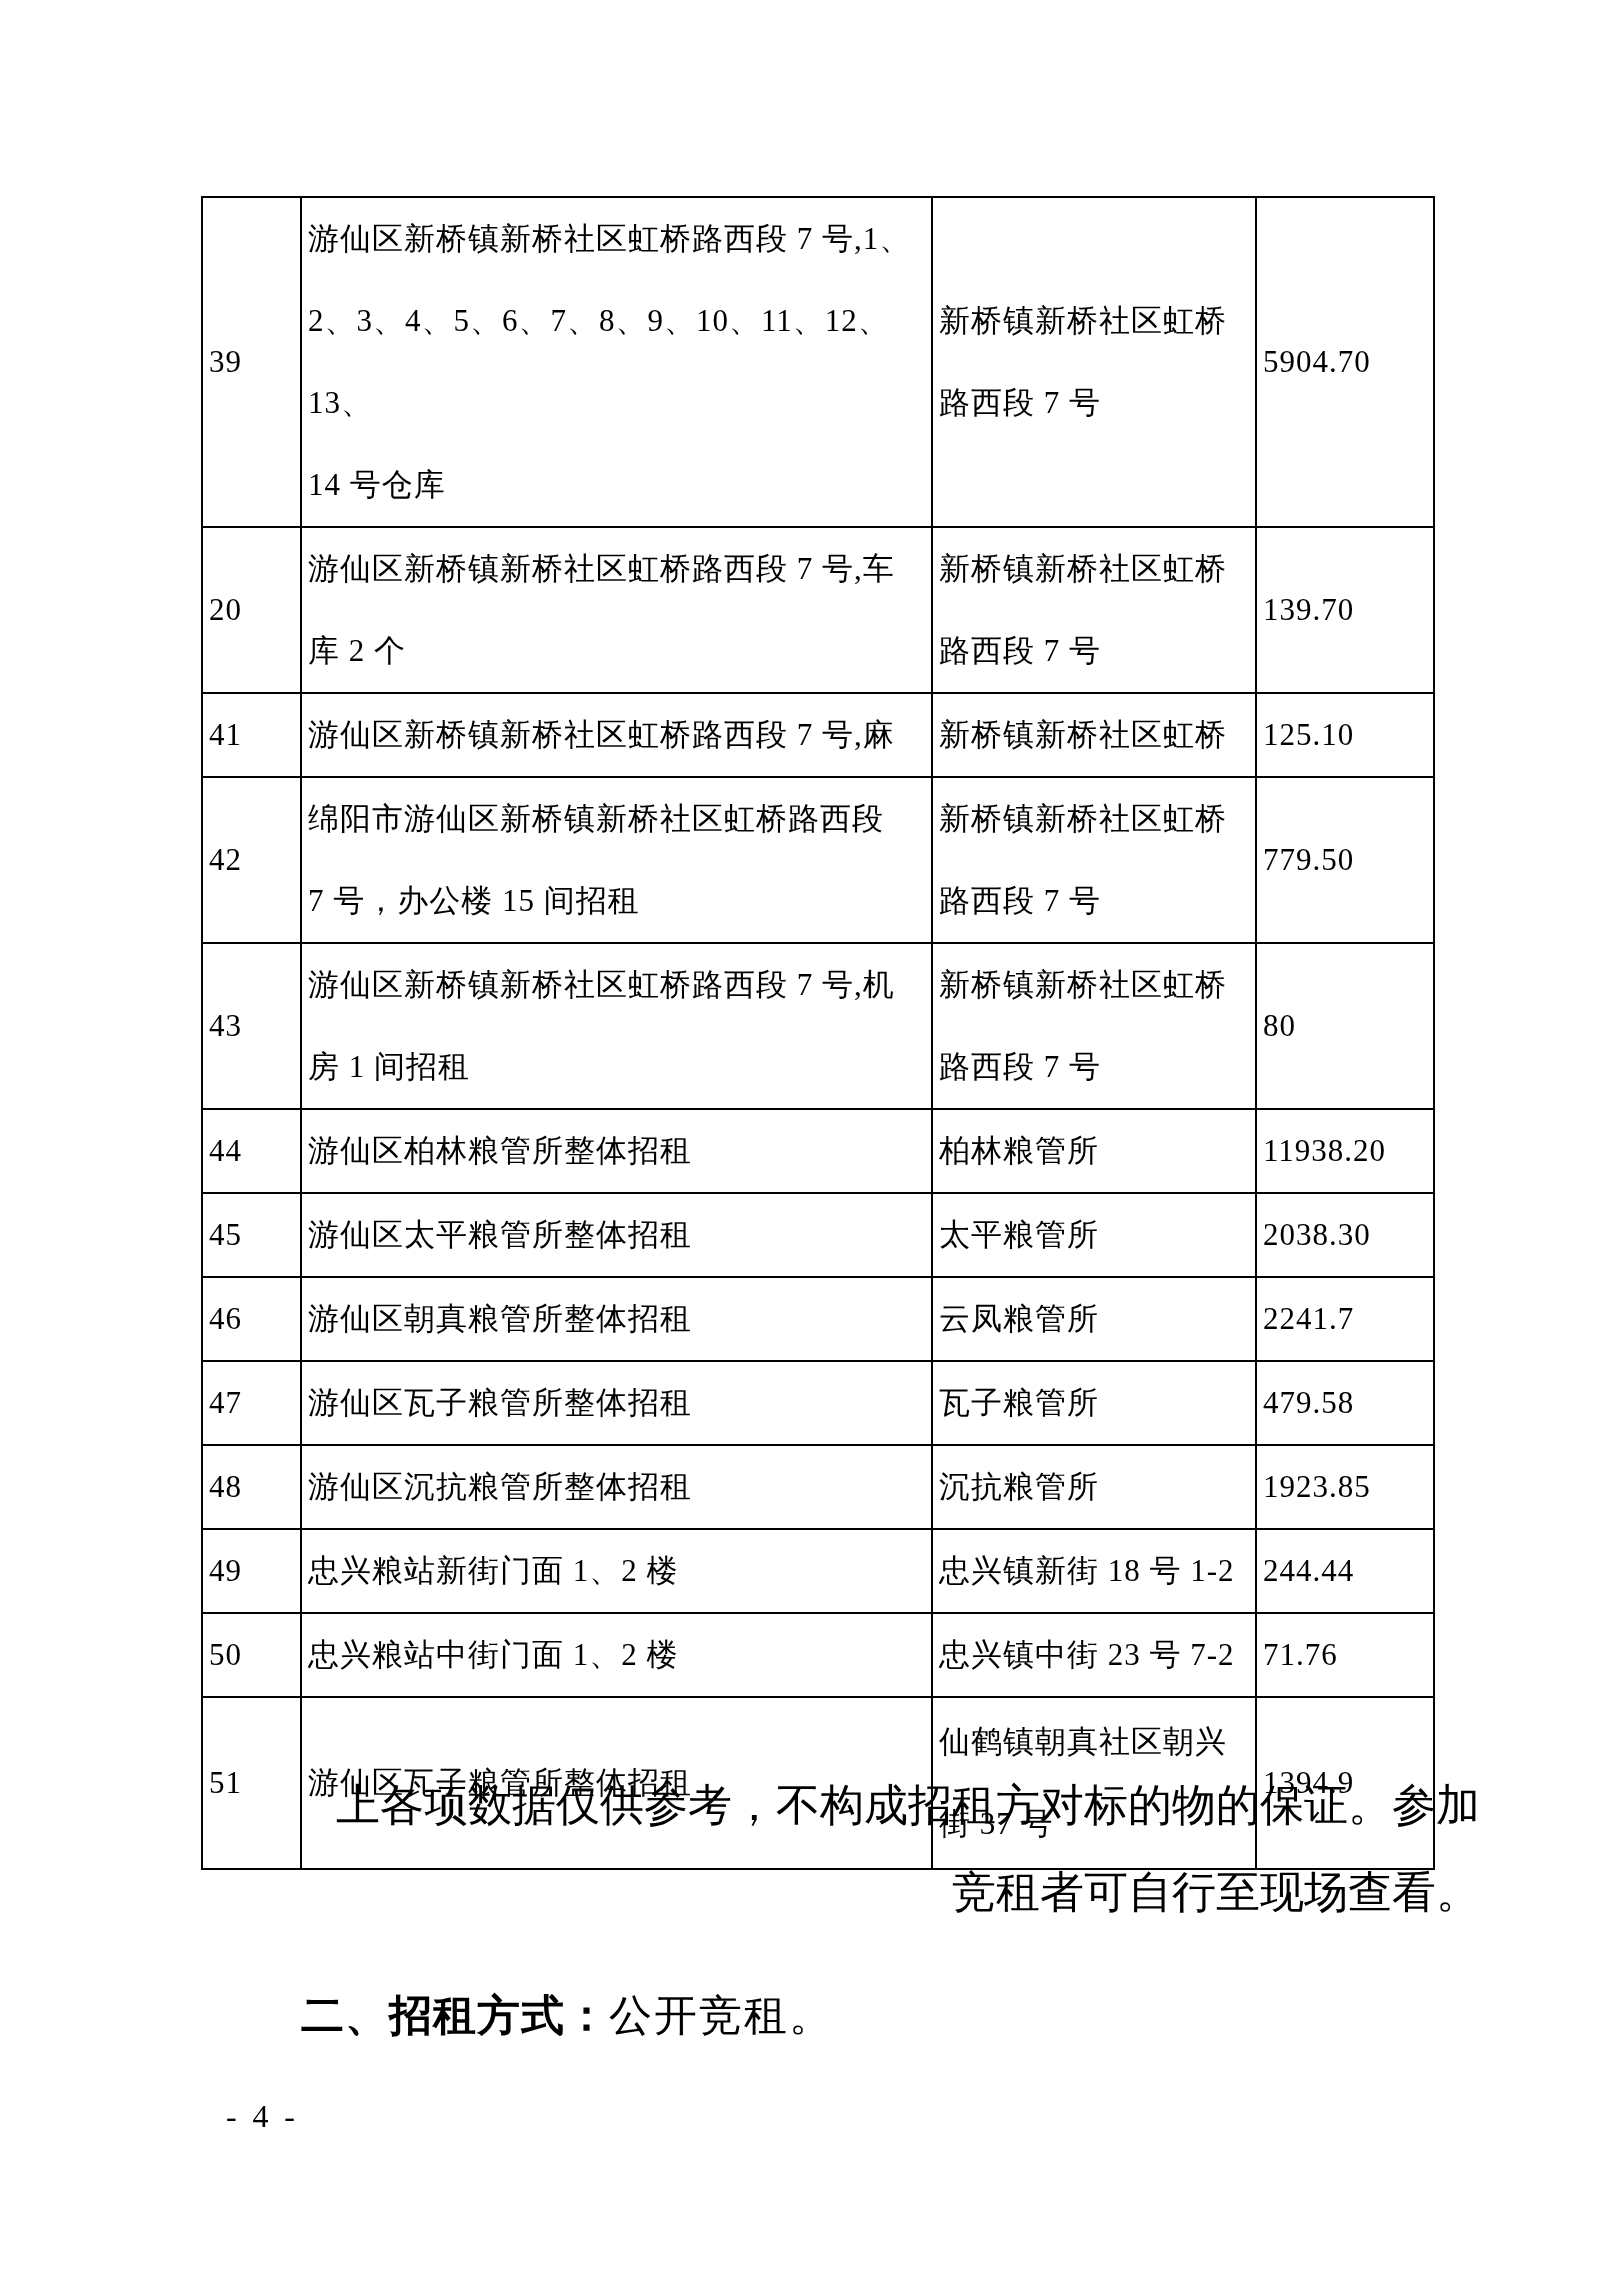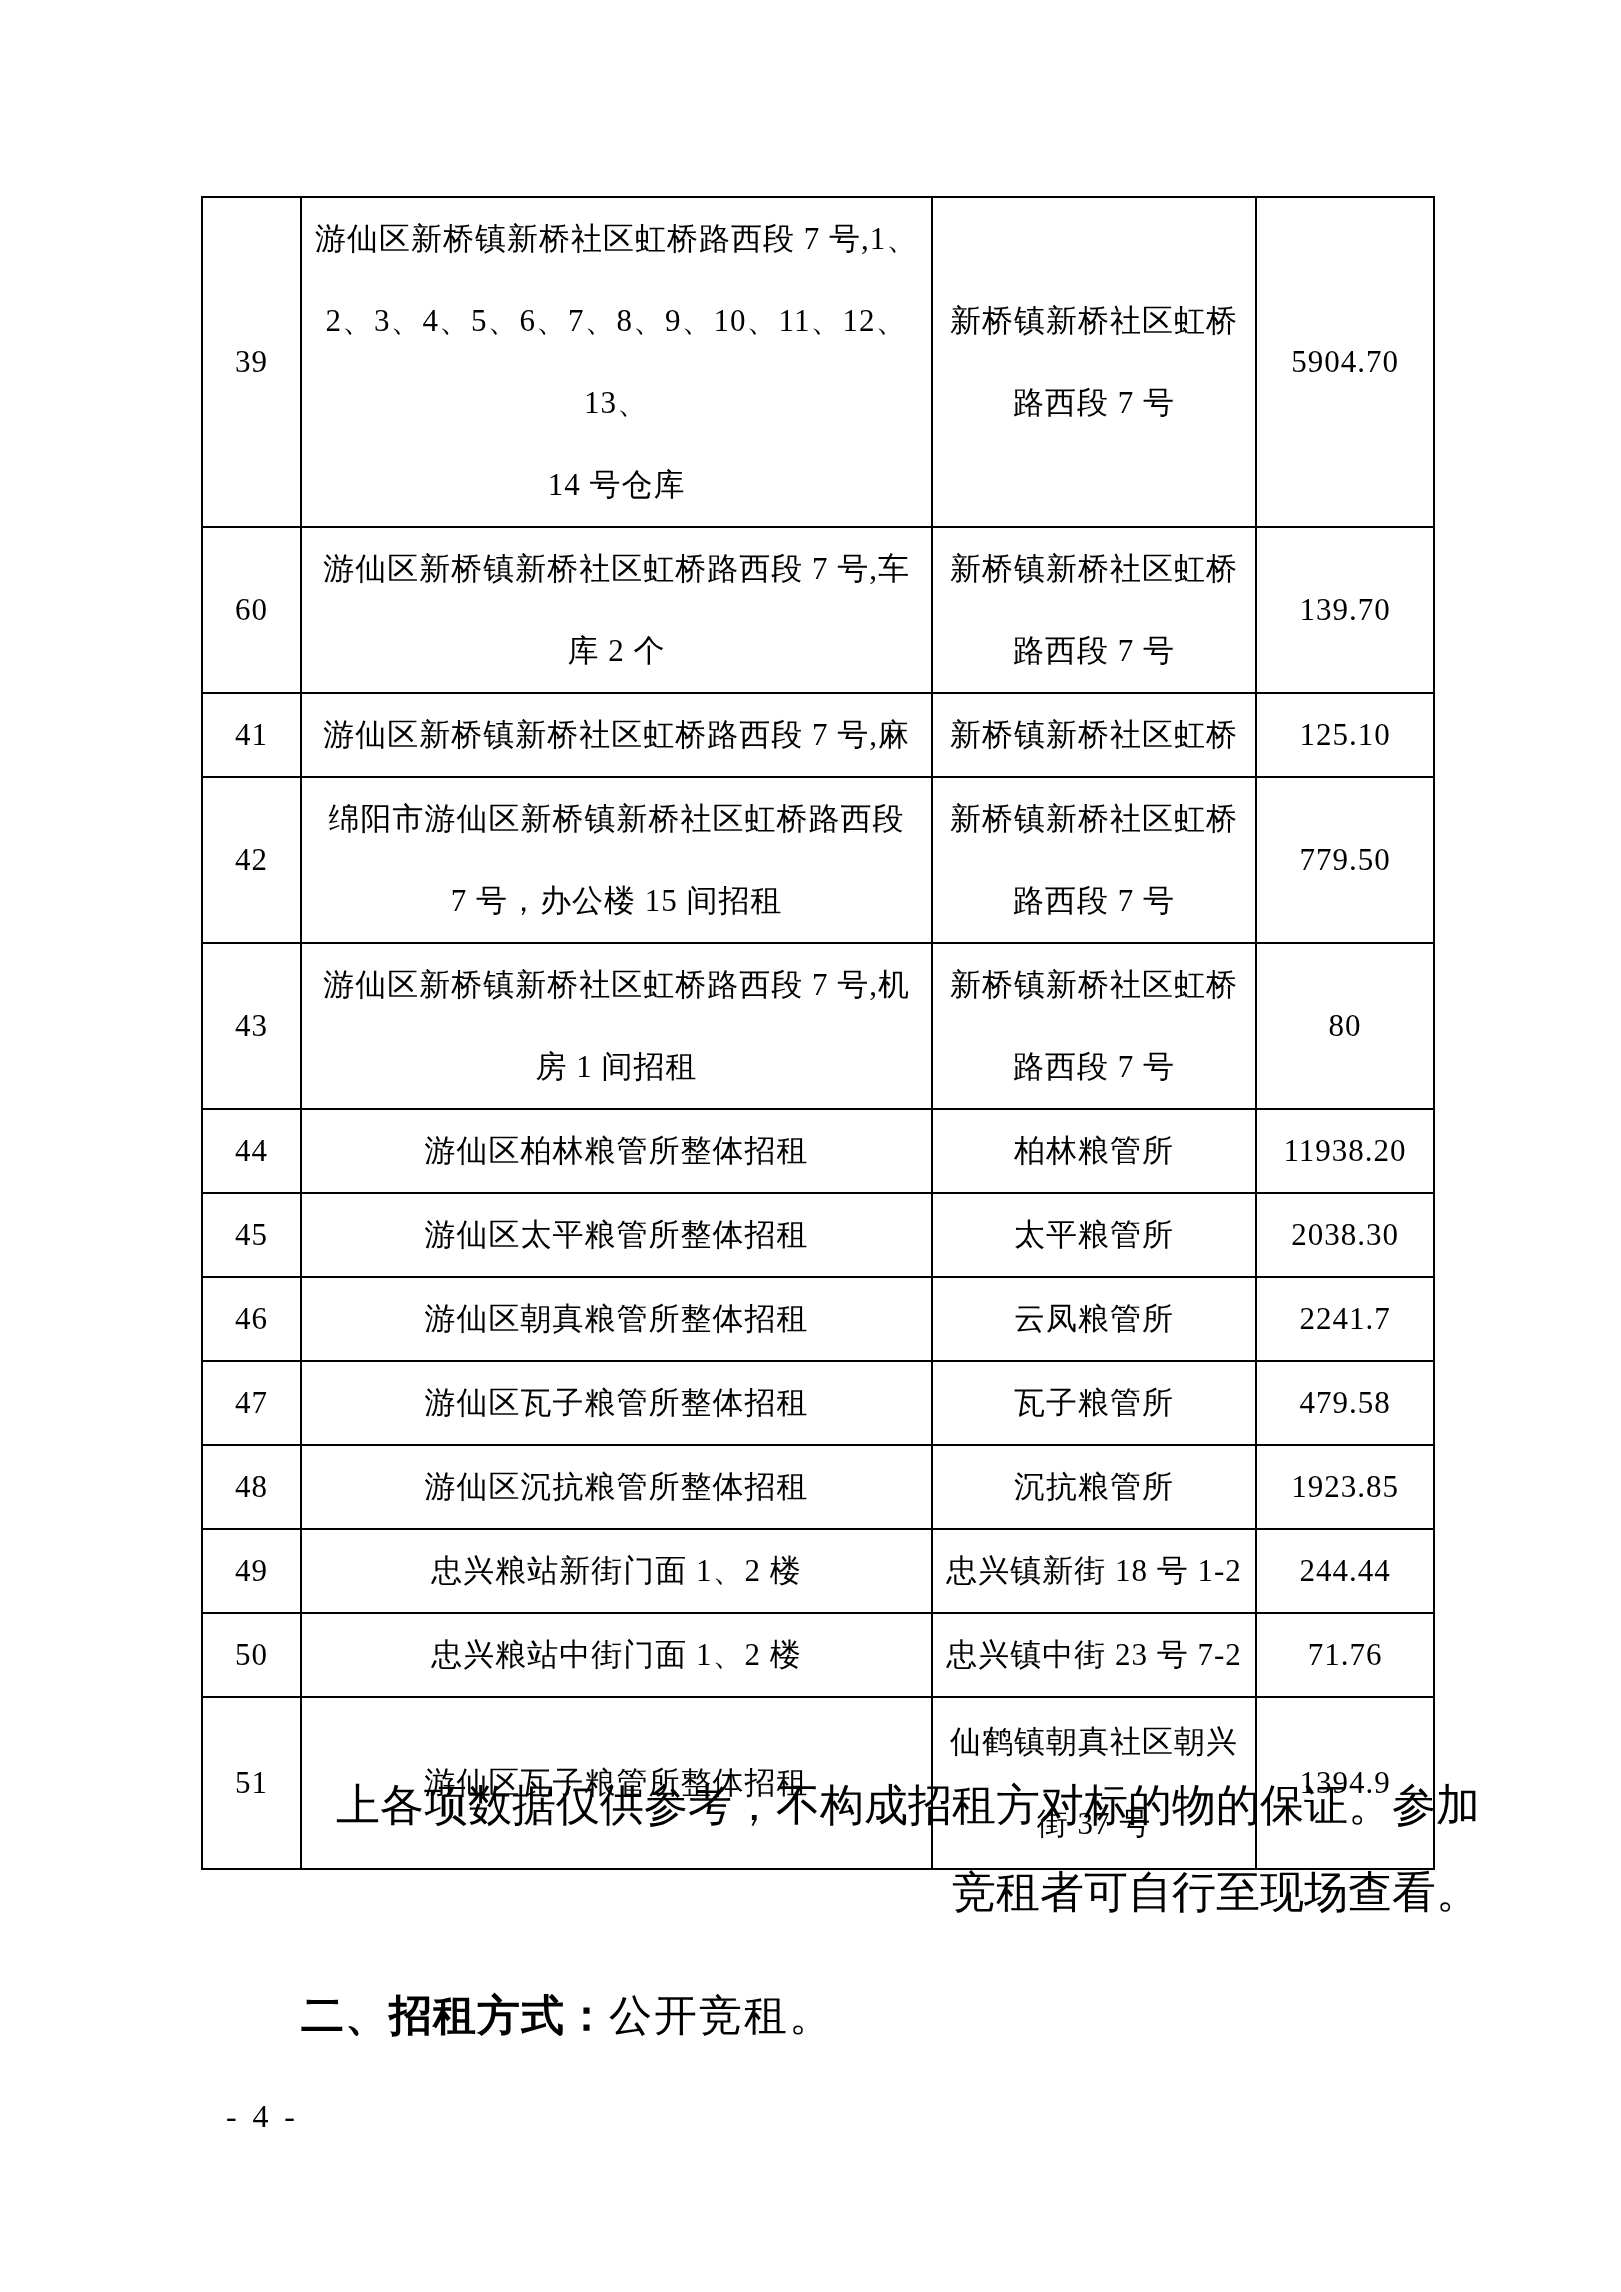--- a/index.html
+++ b/index.html
@@ -15,21 +15,20 @@
     position:absolute;left:201px;top:196px;
     width:1233px;
     border-collapse:collapse;
     table-layout:fixed;
     border:2.9px solid #000;
   }
   table.rent-table td{
     border:2.9px solid #000;
     padding:0 5.9px;
     vertical-align:middle;
-    text-align:center;
     font-size:31px;
     line-height:82px;
     letter-spacing:1px;
     white-space:pre-line;
     overflow:hidden;
   }
   td.num-cell{font-size:33px;letter-spacing:2px;margin-left:27px;}
   td.value-cell{font-size:33px;letter-spacing:1px;white-space:nowrap;}
   .para{
     position:absolute;left:223px;top:1762px;width:1257px;
@@ -69,21 +68,21 @@
       <tr style="height:248px">
         <td class="num-cell">39</td>
         <td>游仙区新桥镇新桥社区虹桥路西段 7 号,1、
 2、3、4、5、6、7、8、9、10、11、12、13、
 14 号仓库</td>
         <td>新桥镇新桥社区虹桥
 路西段 7 号</td>
         <td class="value-cell">5904.70</td>
       </tr>
       <tr style="height:164px">
-        <td class="num-cell">60</td>
+        <td class="num-cell">20</td>
         <td>游仙区新桥镇新桥社区虹桥路西段 7 号,车
 库 2 个</td>
         <td>新桥镇新桥社区虹桥
 路西段 7 号</td>
         <td class="value-cell">139.70</td>
       </tr>
       <tr style="height:83px">
         <td class="num-cell">41</td>
         <td>游仙区新桥镇新桥社区虹桥路西段 7 号,麻</td>
         <td>新桥镇新桥社区虹桥</td>

